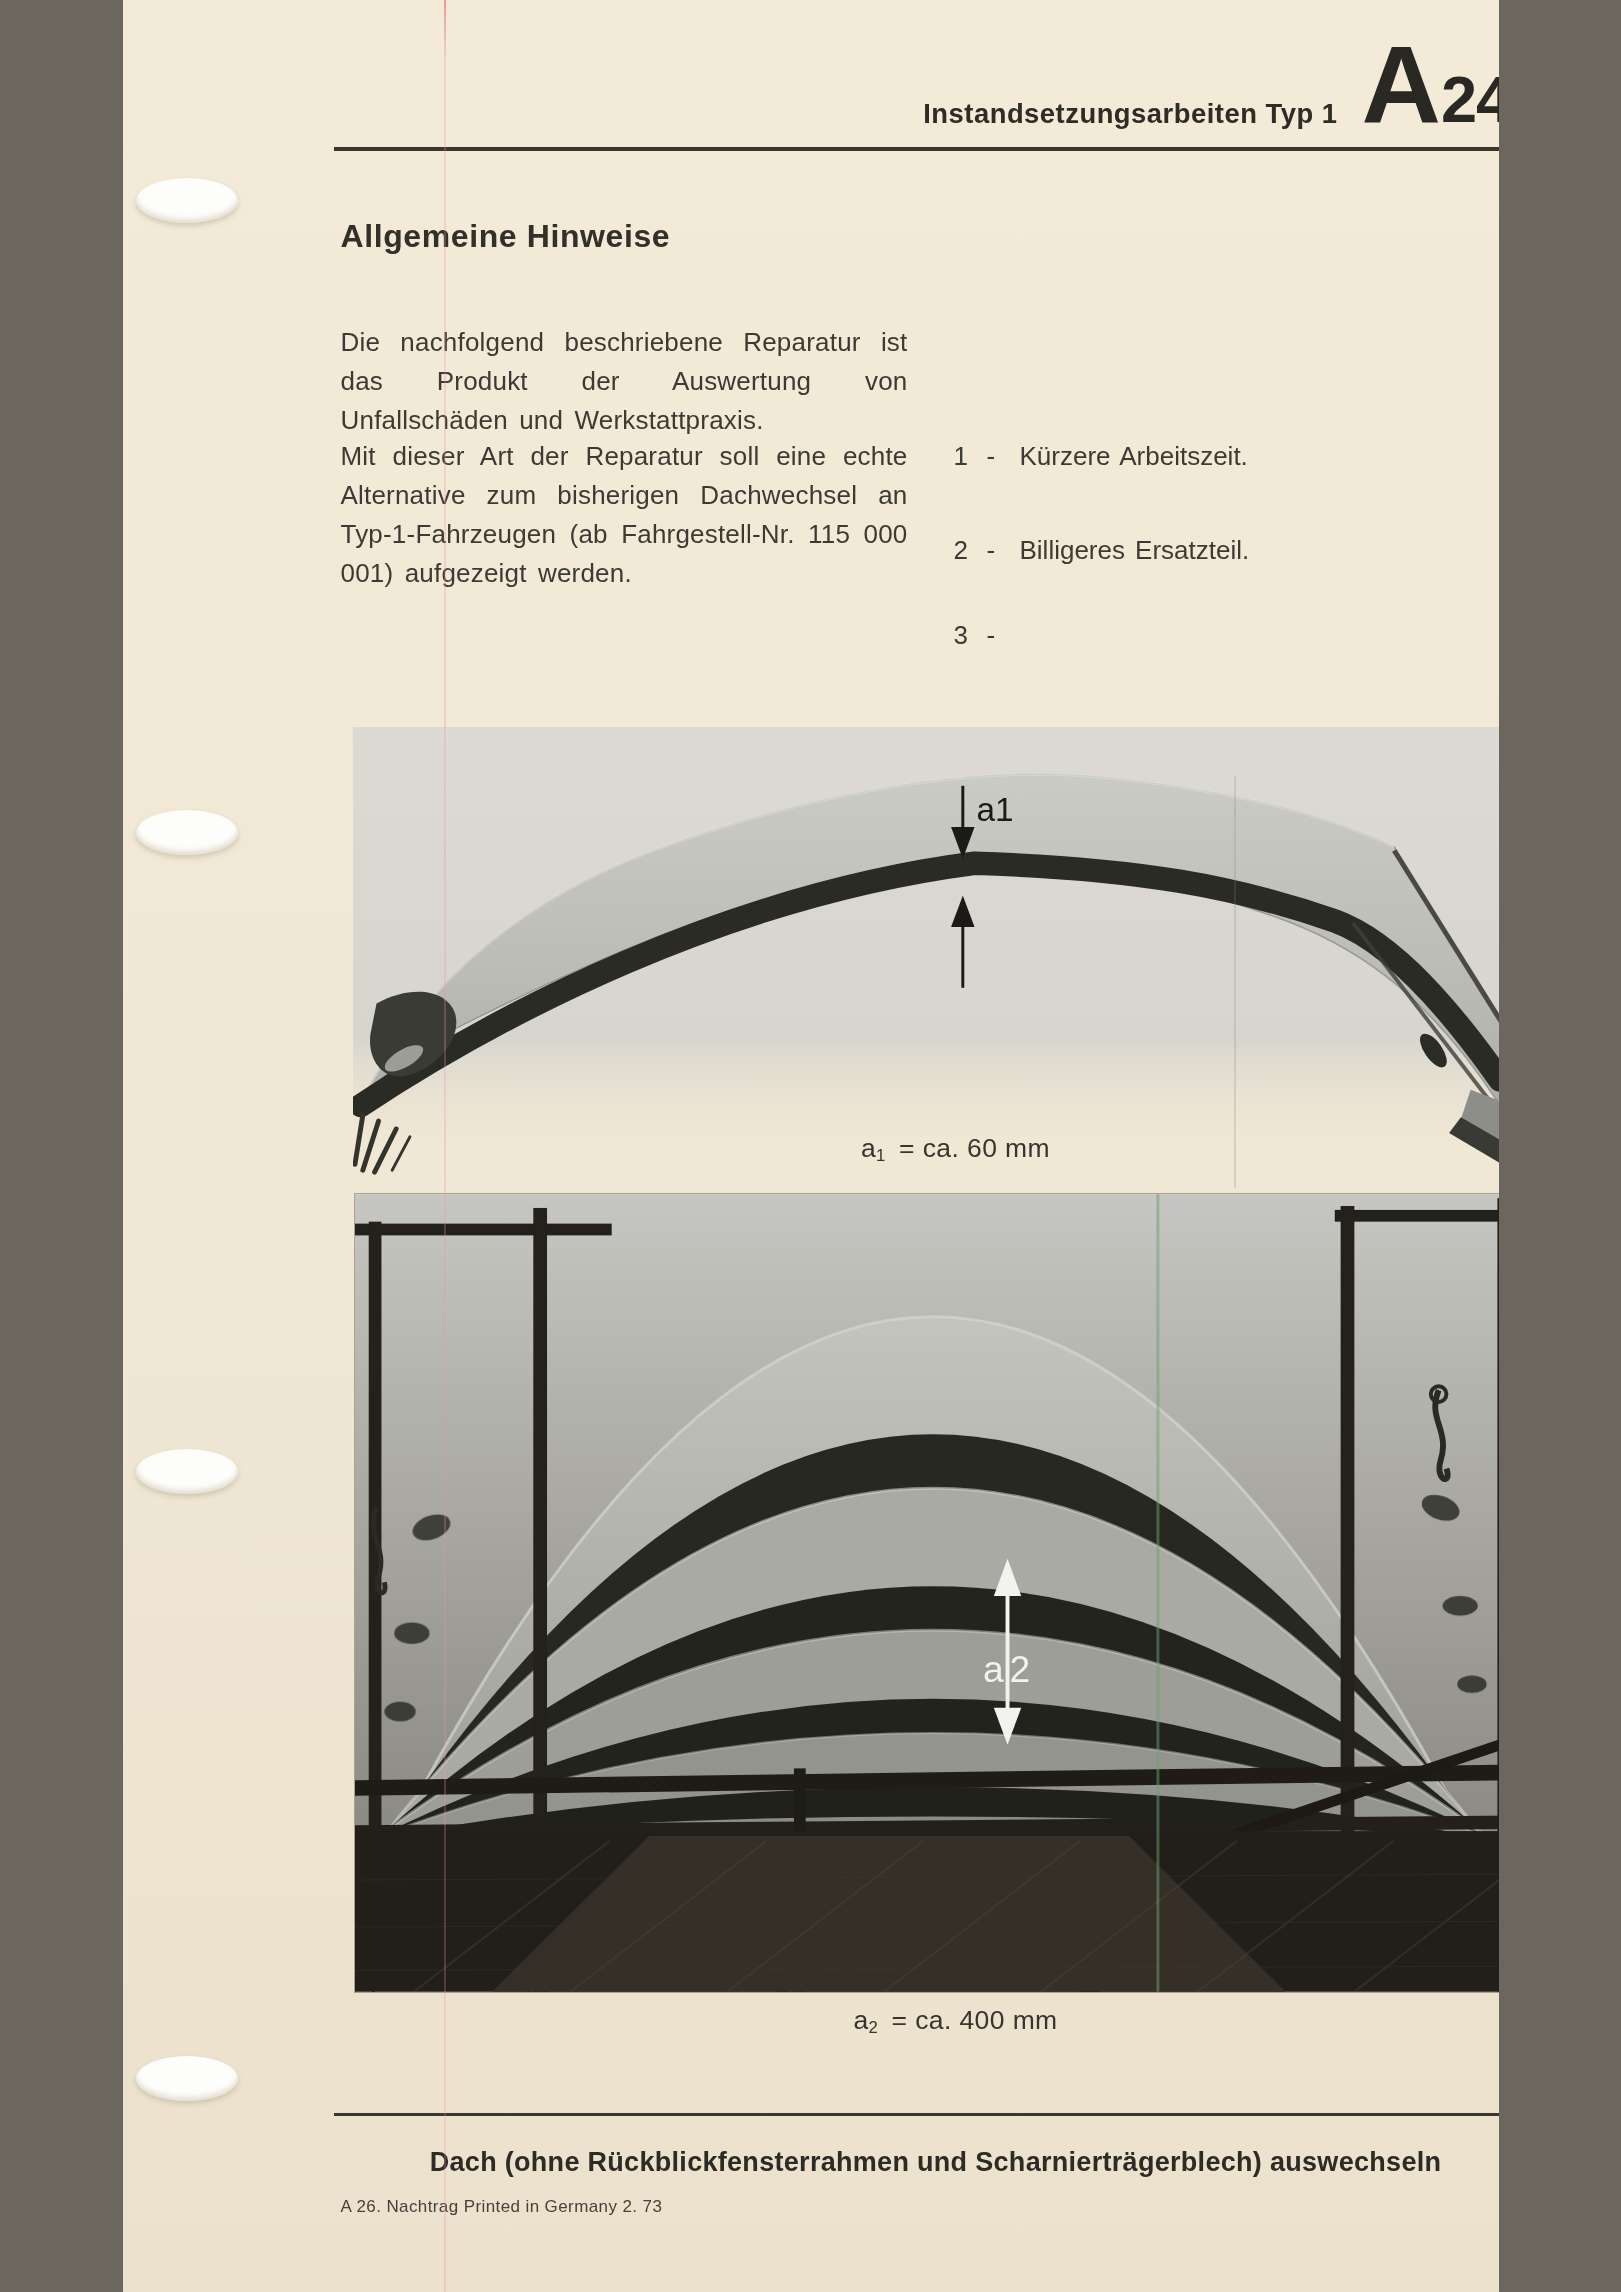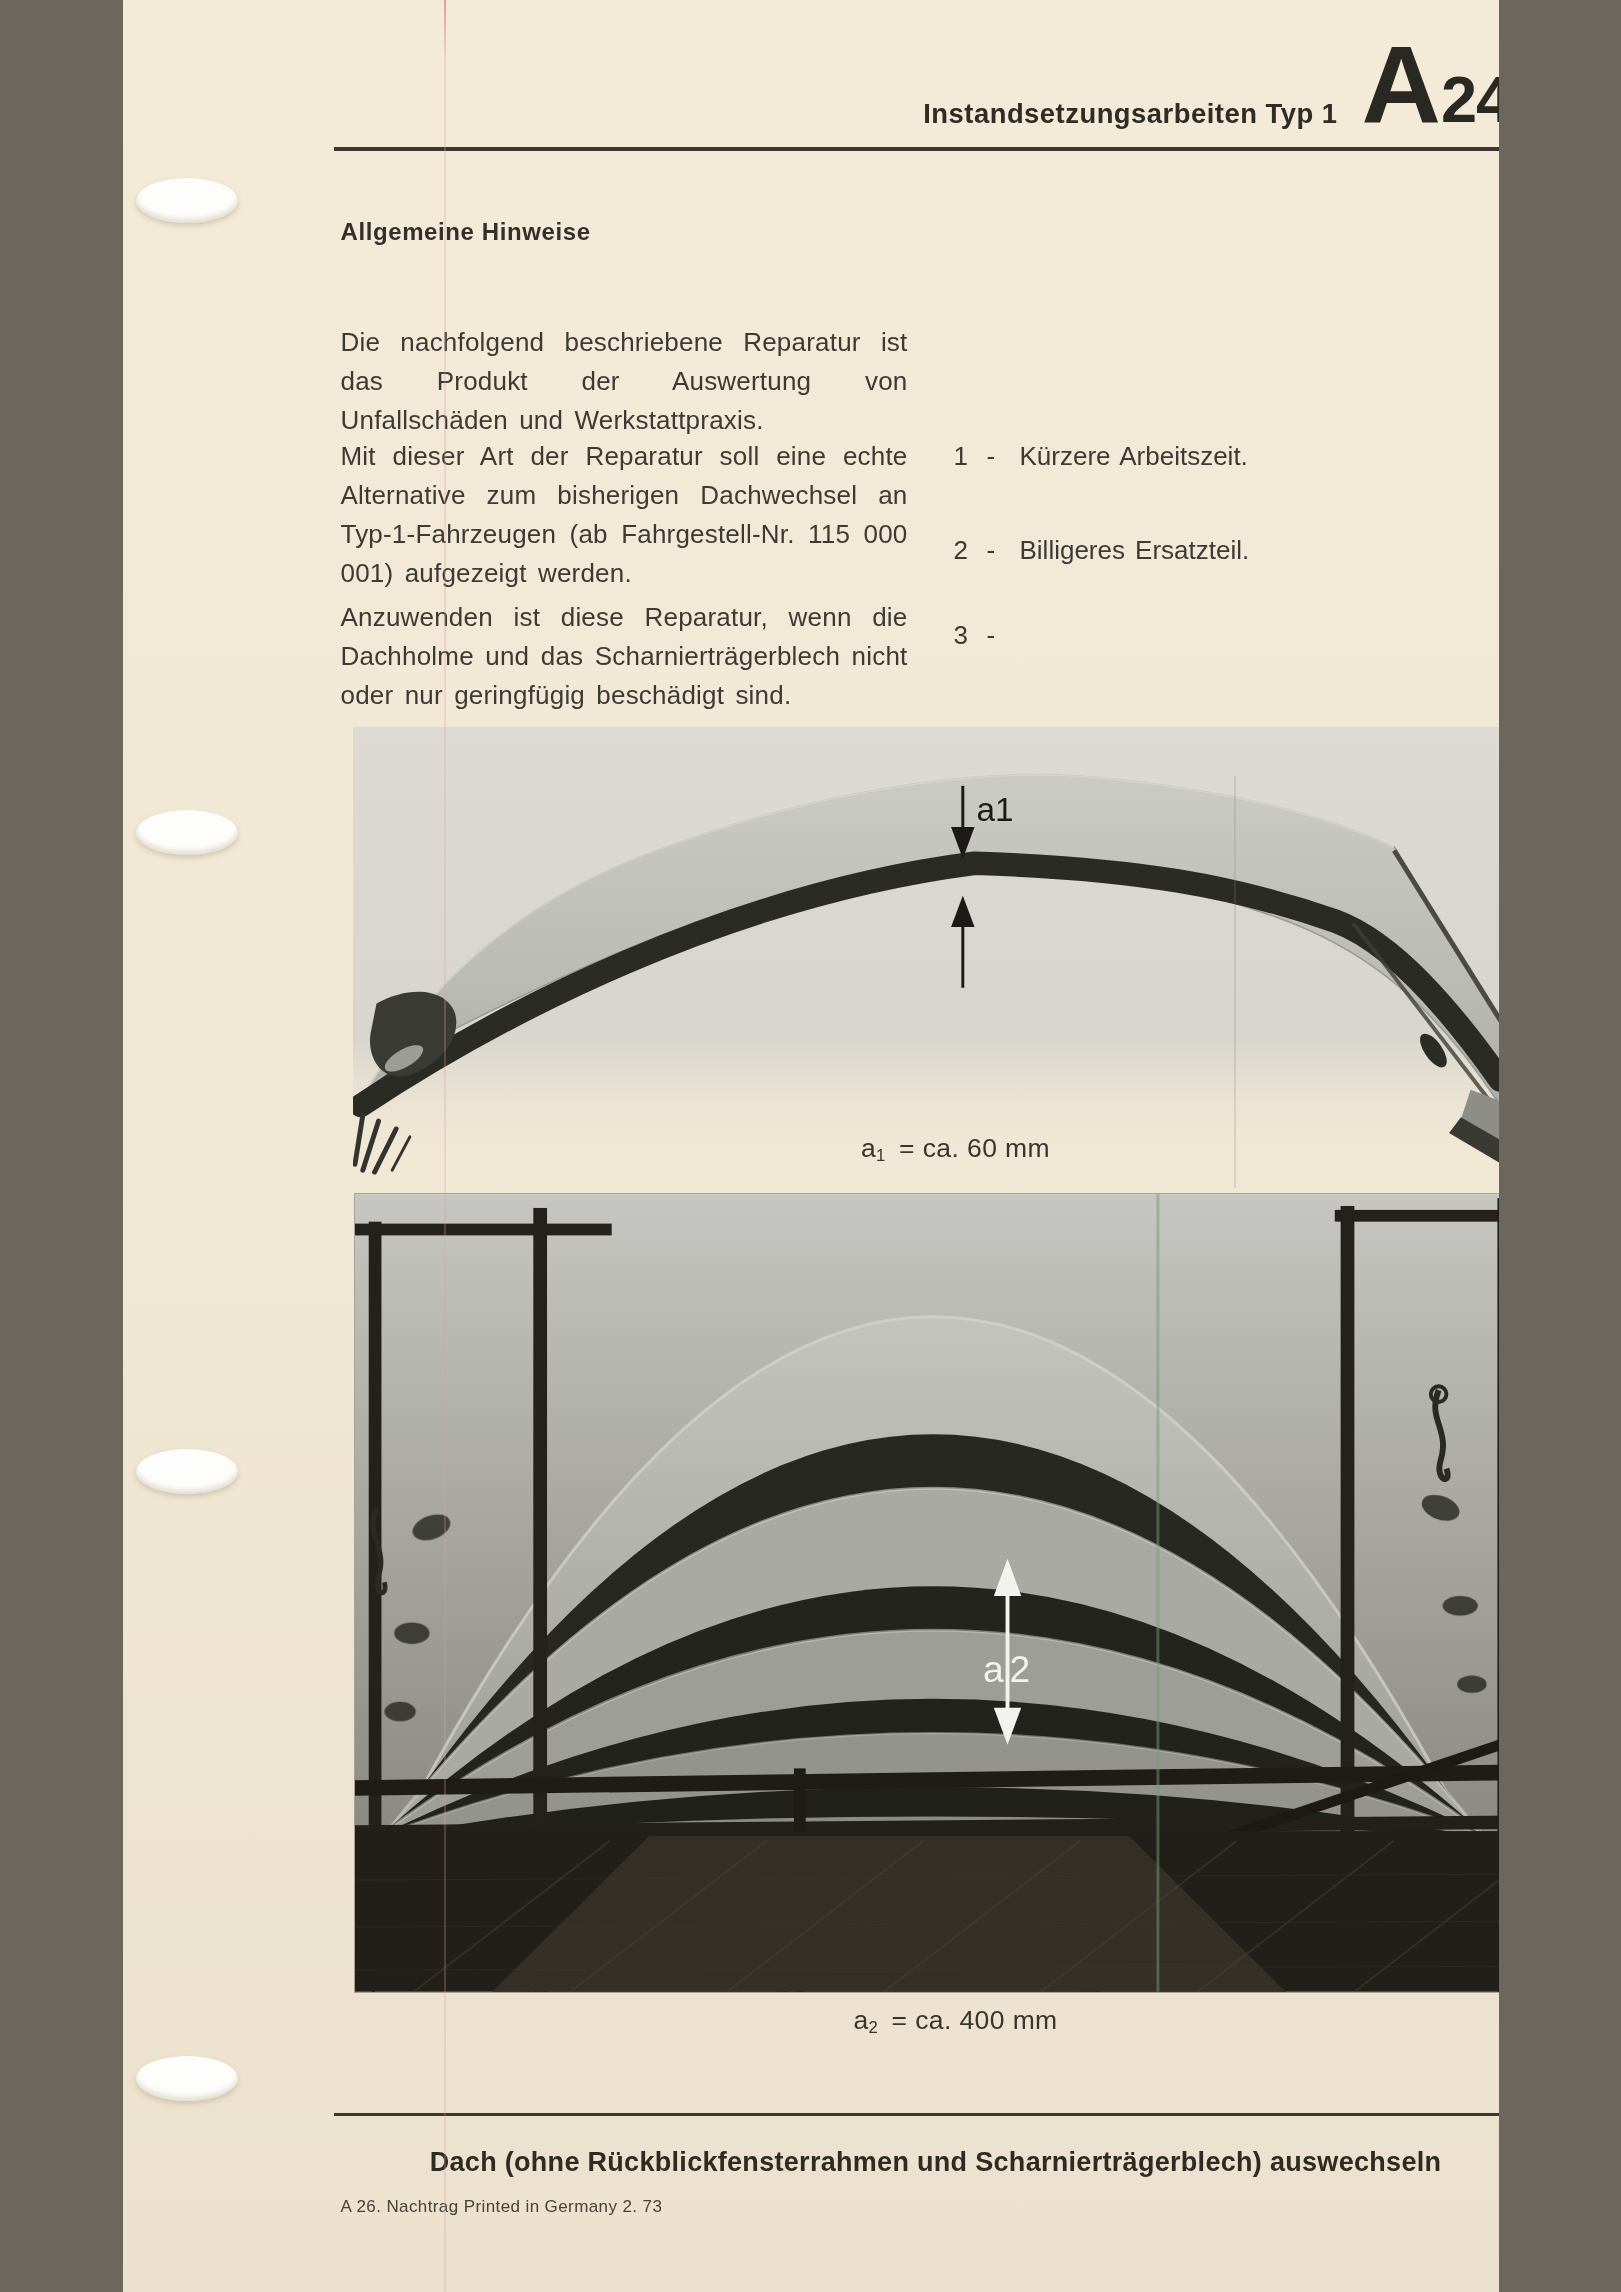--- a/index.html
+++ b/index.html
@@ -19,21 +19,21 @@
   
   .section-label{position:absolute;top:98px;left:627px;width:588px;text-align:right;
     font-size:27.4px;font-weight:bold;letter-spacing:0.5px;color:#2f2c26;}
   .code{position:absolute;left:1239px;top:33px;display:flex;align-items:flex-end;color:#2a2822;}
   .code-letter{font-size:110px;font-weight:bold;line-height:.92;letter-spacing:-2px;}
   .code-number{font-size:65px;font-weight:bold;line-height:1;margin-left:2px;margin-bottom:2px;letter-spacing:-1px;}
   .rule{position:absolute;left:211px;width:1321px;background:#3a3731;}
   .rule-top{top:147px;height:3.9px;}
   .rule-bottom{top:2113px;height:2.9px;}
   
-  .page-title{position:absolute;left:218px;top:218px;margin:0;font-size:24px;font-weight:bold;
+  .page-title{position:absolute;left:218px;top:218px;margin:0;font-size:32px;font-weight:bold;
     letter-spacing:0.6px;color:#33302a;}
   
   .lp,.ri{position:absolute;left:218px;width:567px;margin:0;font-size:26px;line-height:39px;
     text-align:justify;word-spacing:3.9px;letter-spacing:0.2px;color:#3d3a34;}
   .lp1{top:323px}.lp2{top:437px}.lp3{top:598px}
   .ri{left:831px;width:600px;top:323px;}
   .adv{position:absolute;left:831px;width:604px;display:flex;font-size:26px;line-height:39px;color:#3d3a34;}
   .adv1{top:437px}.adv2{top:531px}.adv3{top:616px}
   .adv-num{width:33px;flex:0 0 33px;}
   .adv-dash{width:33px;flex:0 0 33px;}
@@ -71,21 +71,20 @@
   <div class="code">
     <span class="code-letter">A</span>
     <span class="code-number">24.0</span>
   </div>
   <div class="rule rule-top"></div>
 
   <h1 class="page-title">Allgemeine Hinweise</h1>
 
   <p class="lp lp1">Die nachfolgend beschriebene Reparatur ist das Produkt der Auswertung von Unfallschäden und Werkstattpraxis.</p>
   <p class="lp lp2">Mit dieser Art der Reparatur soll eine echte Alternative zum bisherigen Dachwechsel an Typ-1-Fahrzeugen (ab Fahrgestell-Nr. 115 000 001) aufgezeigt werden.</p>
-  <p class="lp lp3">Anzuwenden ist diese Reparatur, wenn die Dachholme und das Scharnierträgerblech nicht oder nur geringfügig beschädigt sind.</p>
 
   <div class="adv adv1">
     <span class="adv-num">1</span>
     <span class="adv-dash">-</span>
     <span class="adv-text">Kürzere Arbeitszeit.</span>
   </div>
   <div class="adv adv2">
     <span class="adv-num">2</span>
     <span class="adv-dash">-</span>
     <span class="adv-text">Billigeres Ersatzteil.</span>

